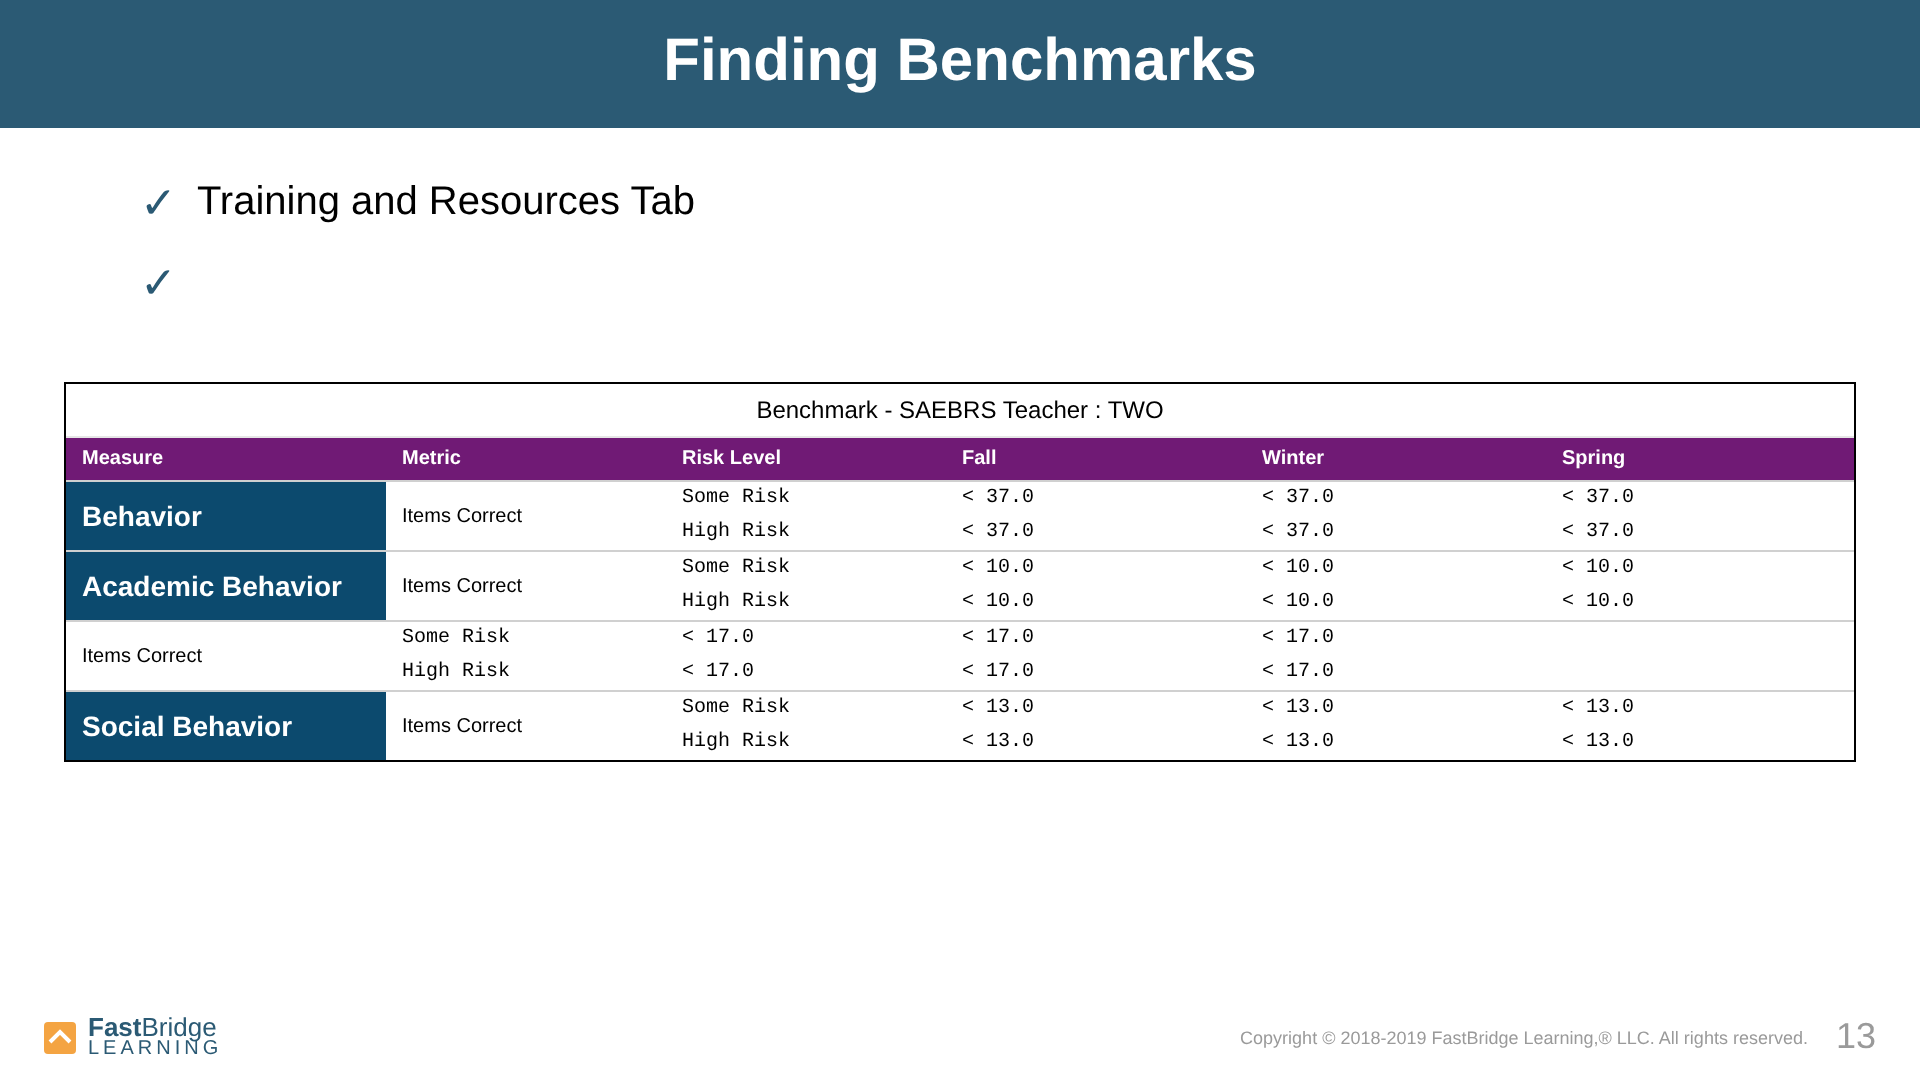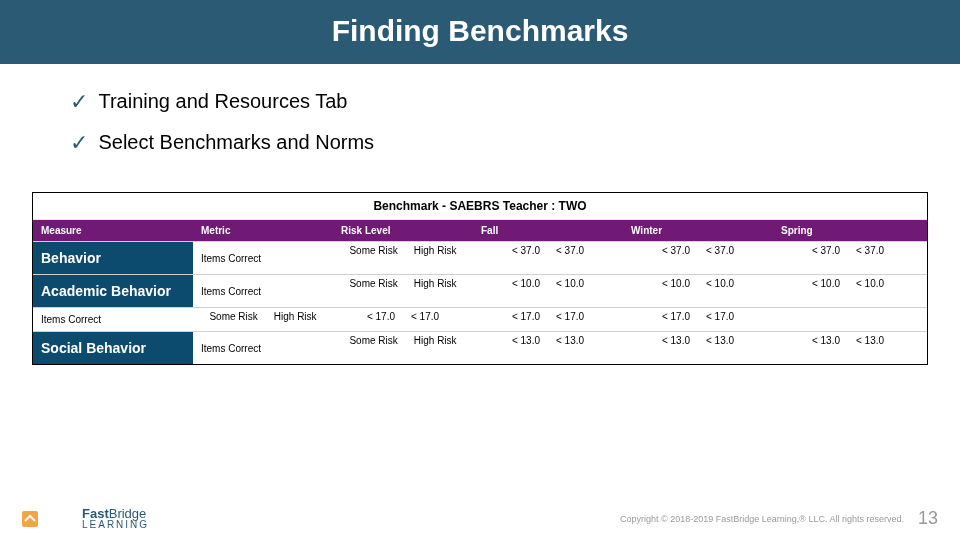--- a/index.html
+++ b/index.html
@@ -31,21 +31,21 @@
     line-height: 1;
   }
 
   .table-wrap {
     margin: 10px 32px 0 32px;
     border: 1px solid #000;
     font-size: 10px;
   }
   .table-title {
     text-align: center;
-    font-weight: 700;
+    font-weight: 400;
     font-size: 12px;
     padding: 6px 0;
     border-bottom: 1px solid #e6e6e6;
   }
   .thead {
     display: grid;
     grid-template-columns: 160px 140px 140px 150px 150px 150px;
     background: #701a75;
     color: #fff;
     font-weight: 700;
@@ -60,21 +60,21 @@
   .measure-cell {
     background: #0c4a6e;
     color: #fff;
     font-weight: 700;
     font-size: 14px;
     padding: 8px;
     display: flex;
     align-items: center;
   }
   .metric-cell { padding: 6px 8px; display:flex; align-items:center; }
-  .stack { display: flex; flex-direction: row; justify-content: center; }
+  .stack { display: flex; flex-direction: column; justify-content: center; font-family: Liberation Mono, monospace; }
   .stack > div { padding: 3px 8px; }
 
   .footer {
     position: absolute;
     bottom: 10px;
     left: 0;
     right: 0;
     display: flex;
     align-items: center;
     justify-content: space-between;
@@ -82,21 +82,21 @@
   }
   .logo {
     display: flex;
     align-items: center;
     gap: 6px;
   }
   .logo-icon {
     width: 16px; height: 16px;
     display: inline-block;
   }
-  .logo-text { line-height: 1; margin-left: 38px; }
+  .logo-text { line-height: 1; }
   .logo-text .l1 { font-size: 13px; font-weight: 700; color:#2b5a74; }
   .logo-text .l1 .thin { font-weight: 400; }
   .logo-text .l2 { font-size: 10px; letter-spacing: 2px; color:#2b5a74; text-transform: uppercase; }
   .copyright { font-size: 9px; color: #9a9a9a; }
   .pagenum { font-size: 18px; color: #9a9a9a; font-weight: 400; margin-left: 14px; }
   .footer-right { display:flex; align-items:center; }
 </style>
 </head>
 <body>
 
@@ -104,21 +104,20 @@
 
   <div class="title-bar">Finding Benchmarks</div>
 
   <div class="bullets">
     <div class="bullet-row">
       <span class="check">✓</span>
       <span>Training and Resources Tab</span>
     </div>
     <div class="bullet-row">
       <span class="check">✓</span>
-      <span>Select Benchmarks and Norms</span>
     </div>
   </div>
 
   <div class="table-wrap">
     <div class="table-title">Benchmark - SAEBRS Teacher : TWO</div>
     <div class="thead">
       <div>Measure</div>
       <div>Metric</div>
       <div>Risk Level</div>
       <div>Fall</div>

